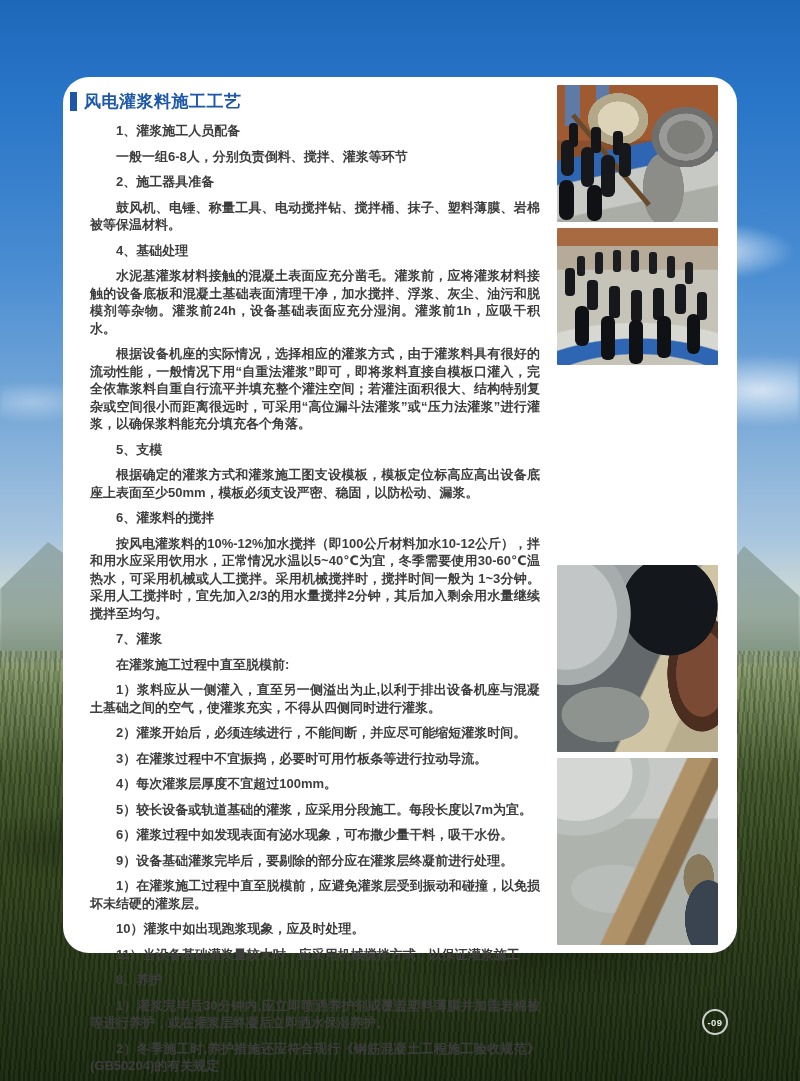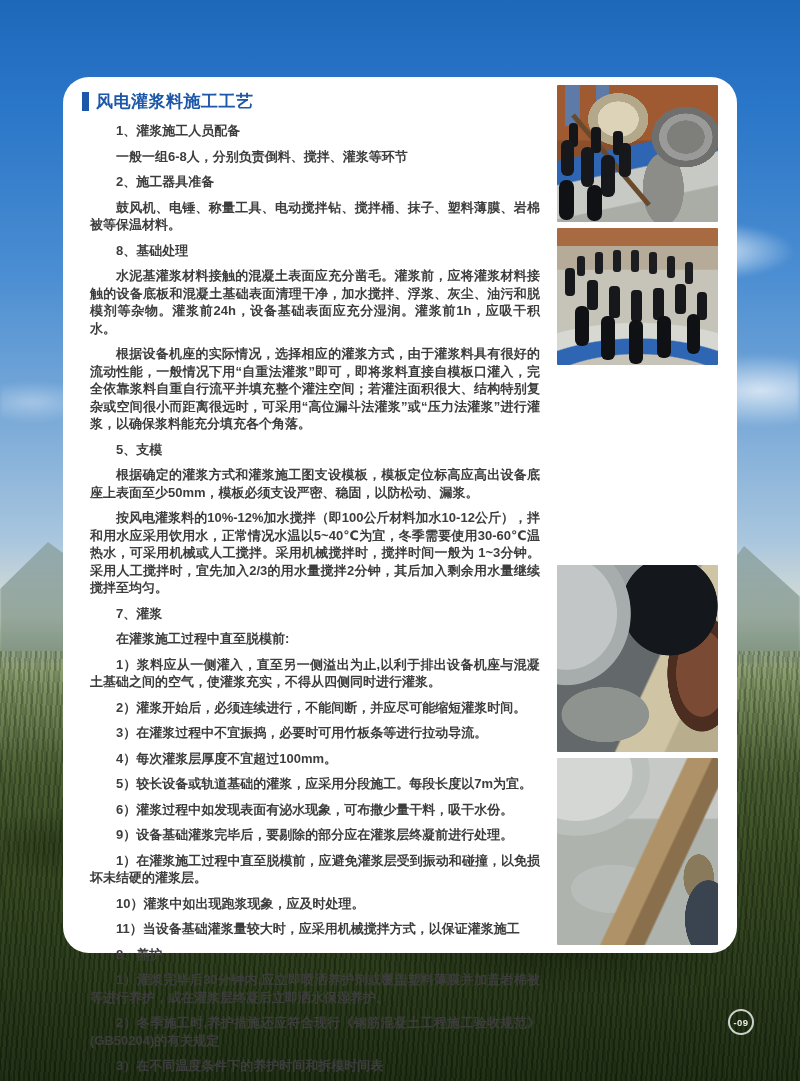--- a/index.html
+++ b/index.html
@@ -40,21 +40,21 @@
       radial-gradient(260px 60px at 70% 70%,rgba(5,12,2,.3),transparent 75%),
       repeating-linear-gradient(95deg,rgba(8,18,4,.18) 0 2px,rgba(190,210,150,.05) 2px 5px),
       repeating-linear-gradient(85deg,rgba(0,0,0,.12) 0 3px,transparent 3px 9px),
       linear-gradient(180deg,rgba(150,168,118,.45) 0,rgba(62,82,40,.25) 30%,rgba(18,32,10,.45) 100%);
   }
   
   .card{
     position:absolute;left:63px;top:77px;width:674px;height:876px;
     background:#ffffff;border-radius:26px;
   }
-  .title-row{position:absolute;left:19px;top:13px;display:flex;align-items:center;gap:7px;}
+  .title-row{position:absolute;left:7px;top:13px;display:flex;align-items:center;gap:7px;}
   .accent-bar{width:7px;height:19px;background:#1d57a9;}
   .page-title{font-size:17px;font-weight:bold;color:#1d57a9;letter-spacing:.5px;white-space:nowrap;}
   .text-col{
     position:absolute;left:19px;top:37px;width:466px;
     color:#3d3d3d;font-weight:700;font-size:13px;line-height:17.5px;
     text-align:justify;
   }
   .para{margin:8px;text-indent:2em;}
   
   .photo-col{position:absolute;left:494px;top:8px;width:161px;}
@@ -101,21 +101,21 @@
       linear-gradient(115deg,transparent 0 52%,#b09268 53% 62%,#8a6f4c 63% 70%,transparent 71%),
       radial-gradient(70px 40px at 35% 70%,#b9bdb9 0 60%,transparent 61%),
       linear-gradient(180deg,#c6c9c6 0 32%,#aeb3ae 33% 100%);
   }
   
   .page-badge{
     position:absolute;left:702px;top:1009px;width:22px;height:22px;
     border:2px solid rgba(255,255,255,.78);border-radius:50%;
     background:rgba(20,30,15,.22);
     display:flex;align-items:center;justify-content:center;
-    color:#eceee4;font-size:9.5px;font-weight:bold;letter-spacing:.5px;margin-left:26px;
+    color:#eceee4;font-size:9.5px;font-weight:bold;letter-spacing:.5px;
   }
 </style>
 </head>
 <body>
 
 <div class="bg-sky"></div>
 <div class="bg-clouds"></div>
 <div class="bg-mountains"></div>
 <div class="bg-grass"></div>
 
@@ -124,25 +124,26 @@
   <div class="title-row">
     <span class="accent-bar"></span>
     <span class="page-title">风电灌浆料施工工艺</span>
   </div>
 
   <div class="text-col">
     <p class="para">1、灌浆施工人员配备</p>
     <p class="para">一般一组6-8人，分别负责倒料、搅拌、灌浆等环节</p>
     <p class="para">2、施工器具准备</p>
     <p class="para">鼓风机、电锤、称量工具、电动搅拌钻、搅拌桶、抹子、塑料薄膜、岩棉被等保温材料。</p>
-    <p class="para">8、基础处理</p>
+    <p class="para">4、基础处理</p>
     <p class="para">水泥基灌浆材料接触的混凝土表面应充分凿毛。灌浆前，应将灌浆材料接触的设备底板和混凝土基础表面清理干净，加水搅拌、浮浆、灰尘、油污和脱模剂等杂物。灌浆前24h，设备基础表面应充分湿润。灌浆前1h，应吸干积水。</p>
     <p class="para">根据设备机座的实际情况，选择相应的灌浆方式，由于灌浆料具有很好的流动性能，一般情况下用“自重法灌浆”即可，即将浆料直接自模板口灌入，完全依靠浆料自重自行流平并填充整个灌注空间；若灌注面积很大、结构特别复杂或空间很小而距离很远时，可采用“高位漏斗法灌浆”或“压力法灌浆”进行灌浆，以确保浆料能充分填充各个角落。</p>
     <p class="para">5、支模</p>
     <p class="para">根据确定的灌浆方式和灌浆施工图支设模板，模板定位标高应高出设备底座上表面至少50mm，模板必须支设严密、稳固，以防松动、漏浆。</p>
+    <p class="para">6、灌浆料的搅拌</p>
     <p class="para">按风电灌浆料的10%-12%加水搅拌（即100公斤材料加水10-12公斤），拌和用水应采用饮用水，正常情况水温以5~40℃为宜，冬季需要使用30-60℃温热水，可采用机械或人工搅拌。采用机械搅拌时，搅拌时间一般为 1~3分钟。采用人工搅拌时，宜先加入2/3的用水量搅拌2分钟，其后加入剩余用水量继续搅拌至均匀。</p>
     <p class="para">7、灌浆</p>
     <p class="para">在灌浆施工过程中直至脱模前:</p>
     <p class="para">1）浆料应从一侧灌入，直至另一侧溢出为止,以利于排出设备机座与混凝土基础之间的空气，使灌浆充实，不得从四侧同时进行灌浆。</p>
     <p class="para">2）灌浆开始后，必须连续进行，不能间断，并应尽可能缩短灌浆时间。</p>
     <p class="para">3）在灌浆过程中不宜振捣，必要时可用竹板条等进行拉动导流。</p>
     <p class="para">4）每次灌浆层厚度不宜超过100mm。</p>
     <p class="para">5）较长设备或轨道基础的灌浆，应采用分段施工。每段长度以7m为宜。</p>
     <p class="para">6）灌浆过程中如发现表面有泌水现象，可布撒少量干料，吸干水份。</p>
     <p class="para">9）设备基础灌浆完毕后，要剔除的部分应在灌浆层终凝前进行处理。</p>

